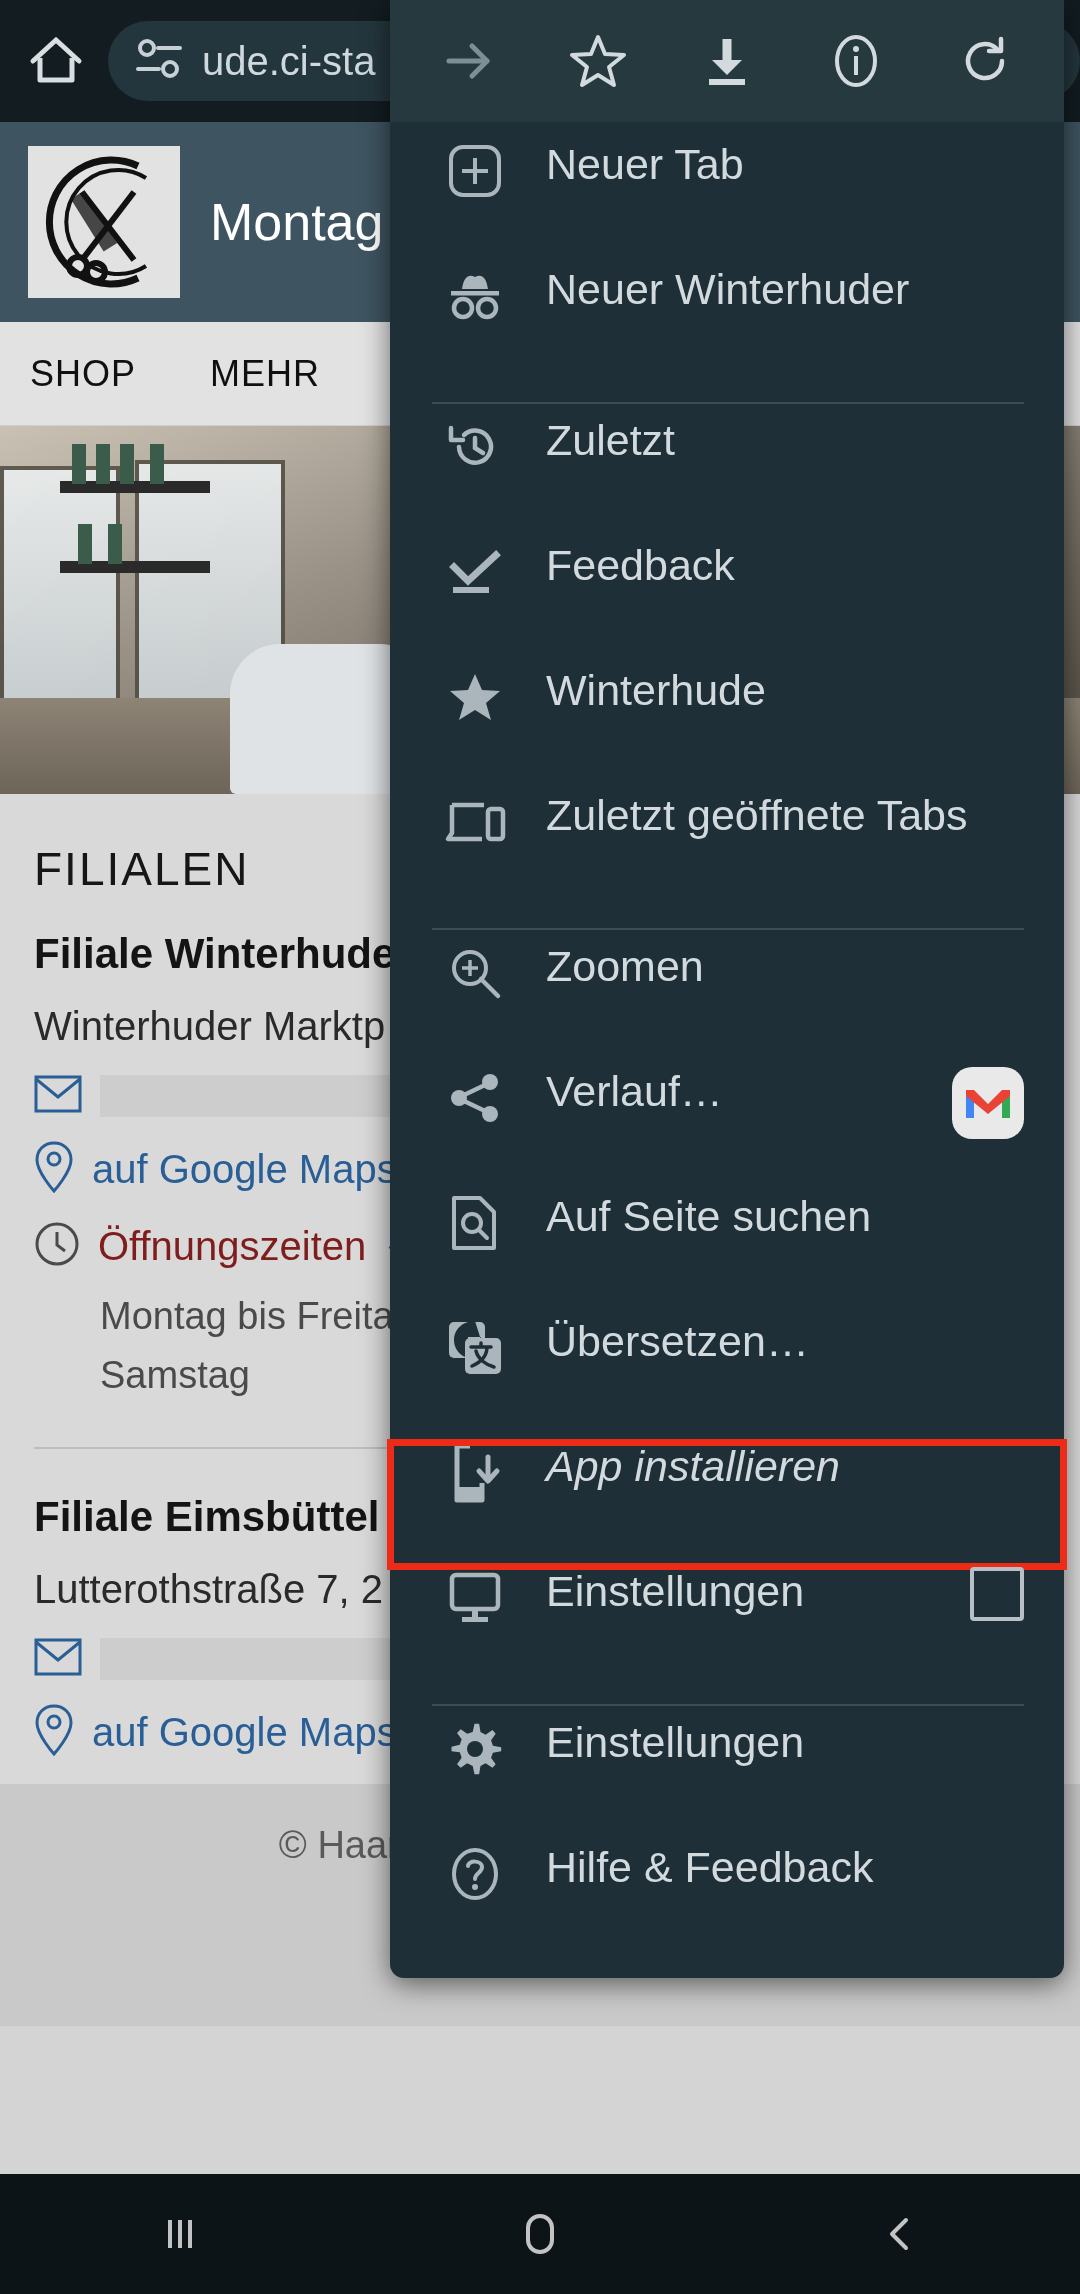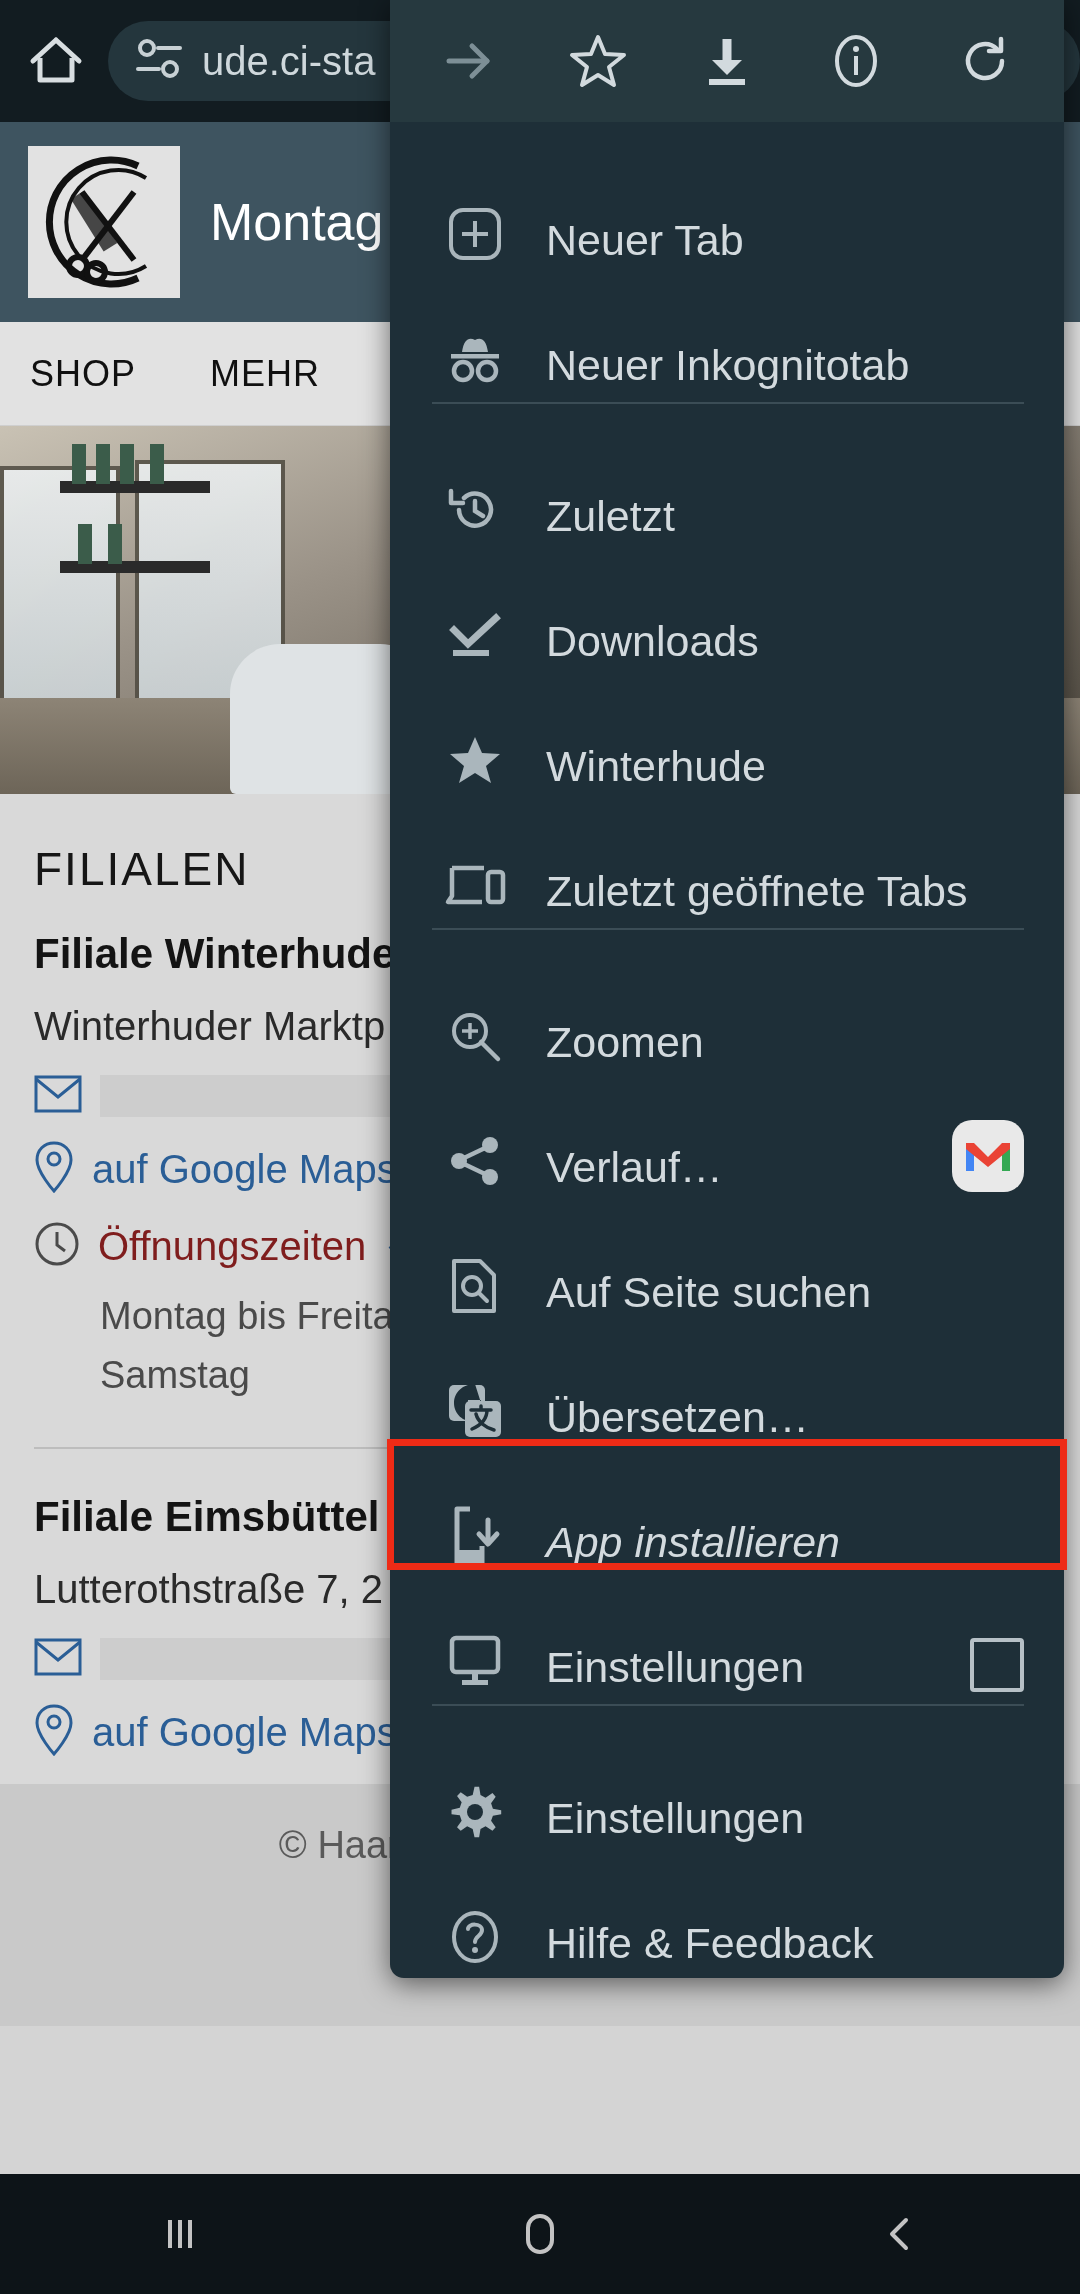--- a/index.html
+++ b/index.html
@@ -192,21 +192,21 @@
     display: flex; align-items: center; justify-content: space-around;
     border-radius: 0 0 0 0;
     padding: 0 14px;
   }
   .tb-btn {
     width: 92px; height: 92px;
     display: flex; align-items: center; justify-content: center;
   }
   .menu-list { padding-top: 18px; }
   .mi {
-    display: flex; align-items: flex-end;
+    display: flex; align-items: flex-start;
     height: 125px;
     padding: 0 40px 0 54px;
     position: relative;
   }
   .mi .mi-icon {
     width: 62px; height: 62px; flex: 0 0 auto;
     display: flex; align-items: center; justify-content: center;
   }
   .mi .mi-label {
     color: #d3dade; font-size: 43px; margin-left: 40px;
@@ -421,21 +421,21 @@
 
       <div class="mi">
         <span class="mi-icon">
           <svg width="60" height="54" viewBox="0 0 60 54">
               <path d="M17 20 C19 7 24 5 30 8 C36 5 41 7 43 20 Z" fill="#aab6bc"></path>
               <rect x="6" y="22" width="48" height="4.5" fill="#aab6bc"></rect>
               <circle cx="18" cy="39" r="9" fill="none" stroke="#aab6bc" stroke-width="4.5"></circle>
               <circle cx="42" cy="39" r="9" fill="none" stroke="#aab6bc" stroke-width="4.5"></circle>
             </svg>
         </span>
-        <span class="mi-label">Neuer Inkognitotab</span>
+        <span class="mi-label">Neuer Winterhuder</span>
       </div>
       <div class="mi-sep"></div>
 
       <div class="mi">
         <span class="mi-icon">
           <svg width="58" height="58" viewBox="0 0 58 58">
               <path d="M13 29 A16 16 0 1 0 18 17" fill="none" stroke="#aab6bc" stroke-width="4.5" stroke-linecap="round"></path>
               <path d="M5 10 L5 22 L17 22" fill="none" stroke="#aab6bc" stroke-width="4.5" stroke-linecap="round" stroke-linejoin="round"></path>
               <path d="M29 20 L29 30 L37 35" fill="none" stroke="#aab6bc" stroke-width="4.5" stroke-linecap="round"></path>
             </svg>
@@ -443,21 +443,21 @@
         <span class="mi-label">Zuletzt</span>
       </div>
 
       <div class="mi">
         <span class="mi-icon">
           <svg width="58" height="58" viewBox="0 0 58 58">
               <path d="M8 24 L22 38 L50 12" fill="none" stroke="#aab6bc" stroke-width="7" stroke-linecap="square"></path>
               <rect x="7" y="44" width="36" height="6" fill="#aab6bc"></rect>
             </svg>
         </span>
-        <span class="mi-label">Downloads</span>
+        <span class="mi-label">Feedback</span>
       </div>
 
       <div class="mi">
         <span class="mi-icon">
           <svg width="58" height="58" viewBox="0 0 58 58">
               <path d="M29 6 L36 22 L54 23 L40 35 L45 52 L29 42 L13 52 L18 35 L4 23 L22 22 Z" fill="#aab6bc"></path>
             </svg>
         </span>
         <span class="mi-label">Winterhude</span>
       </div>

